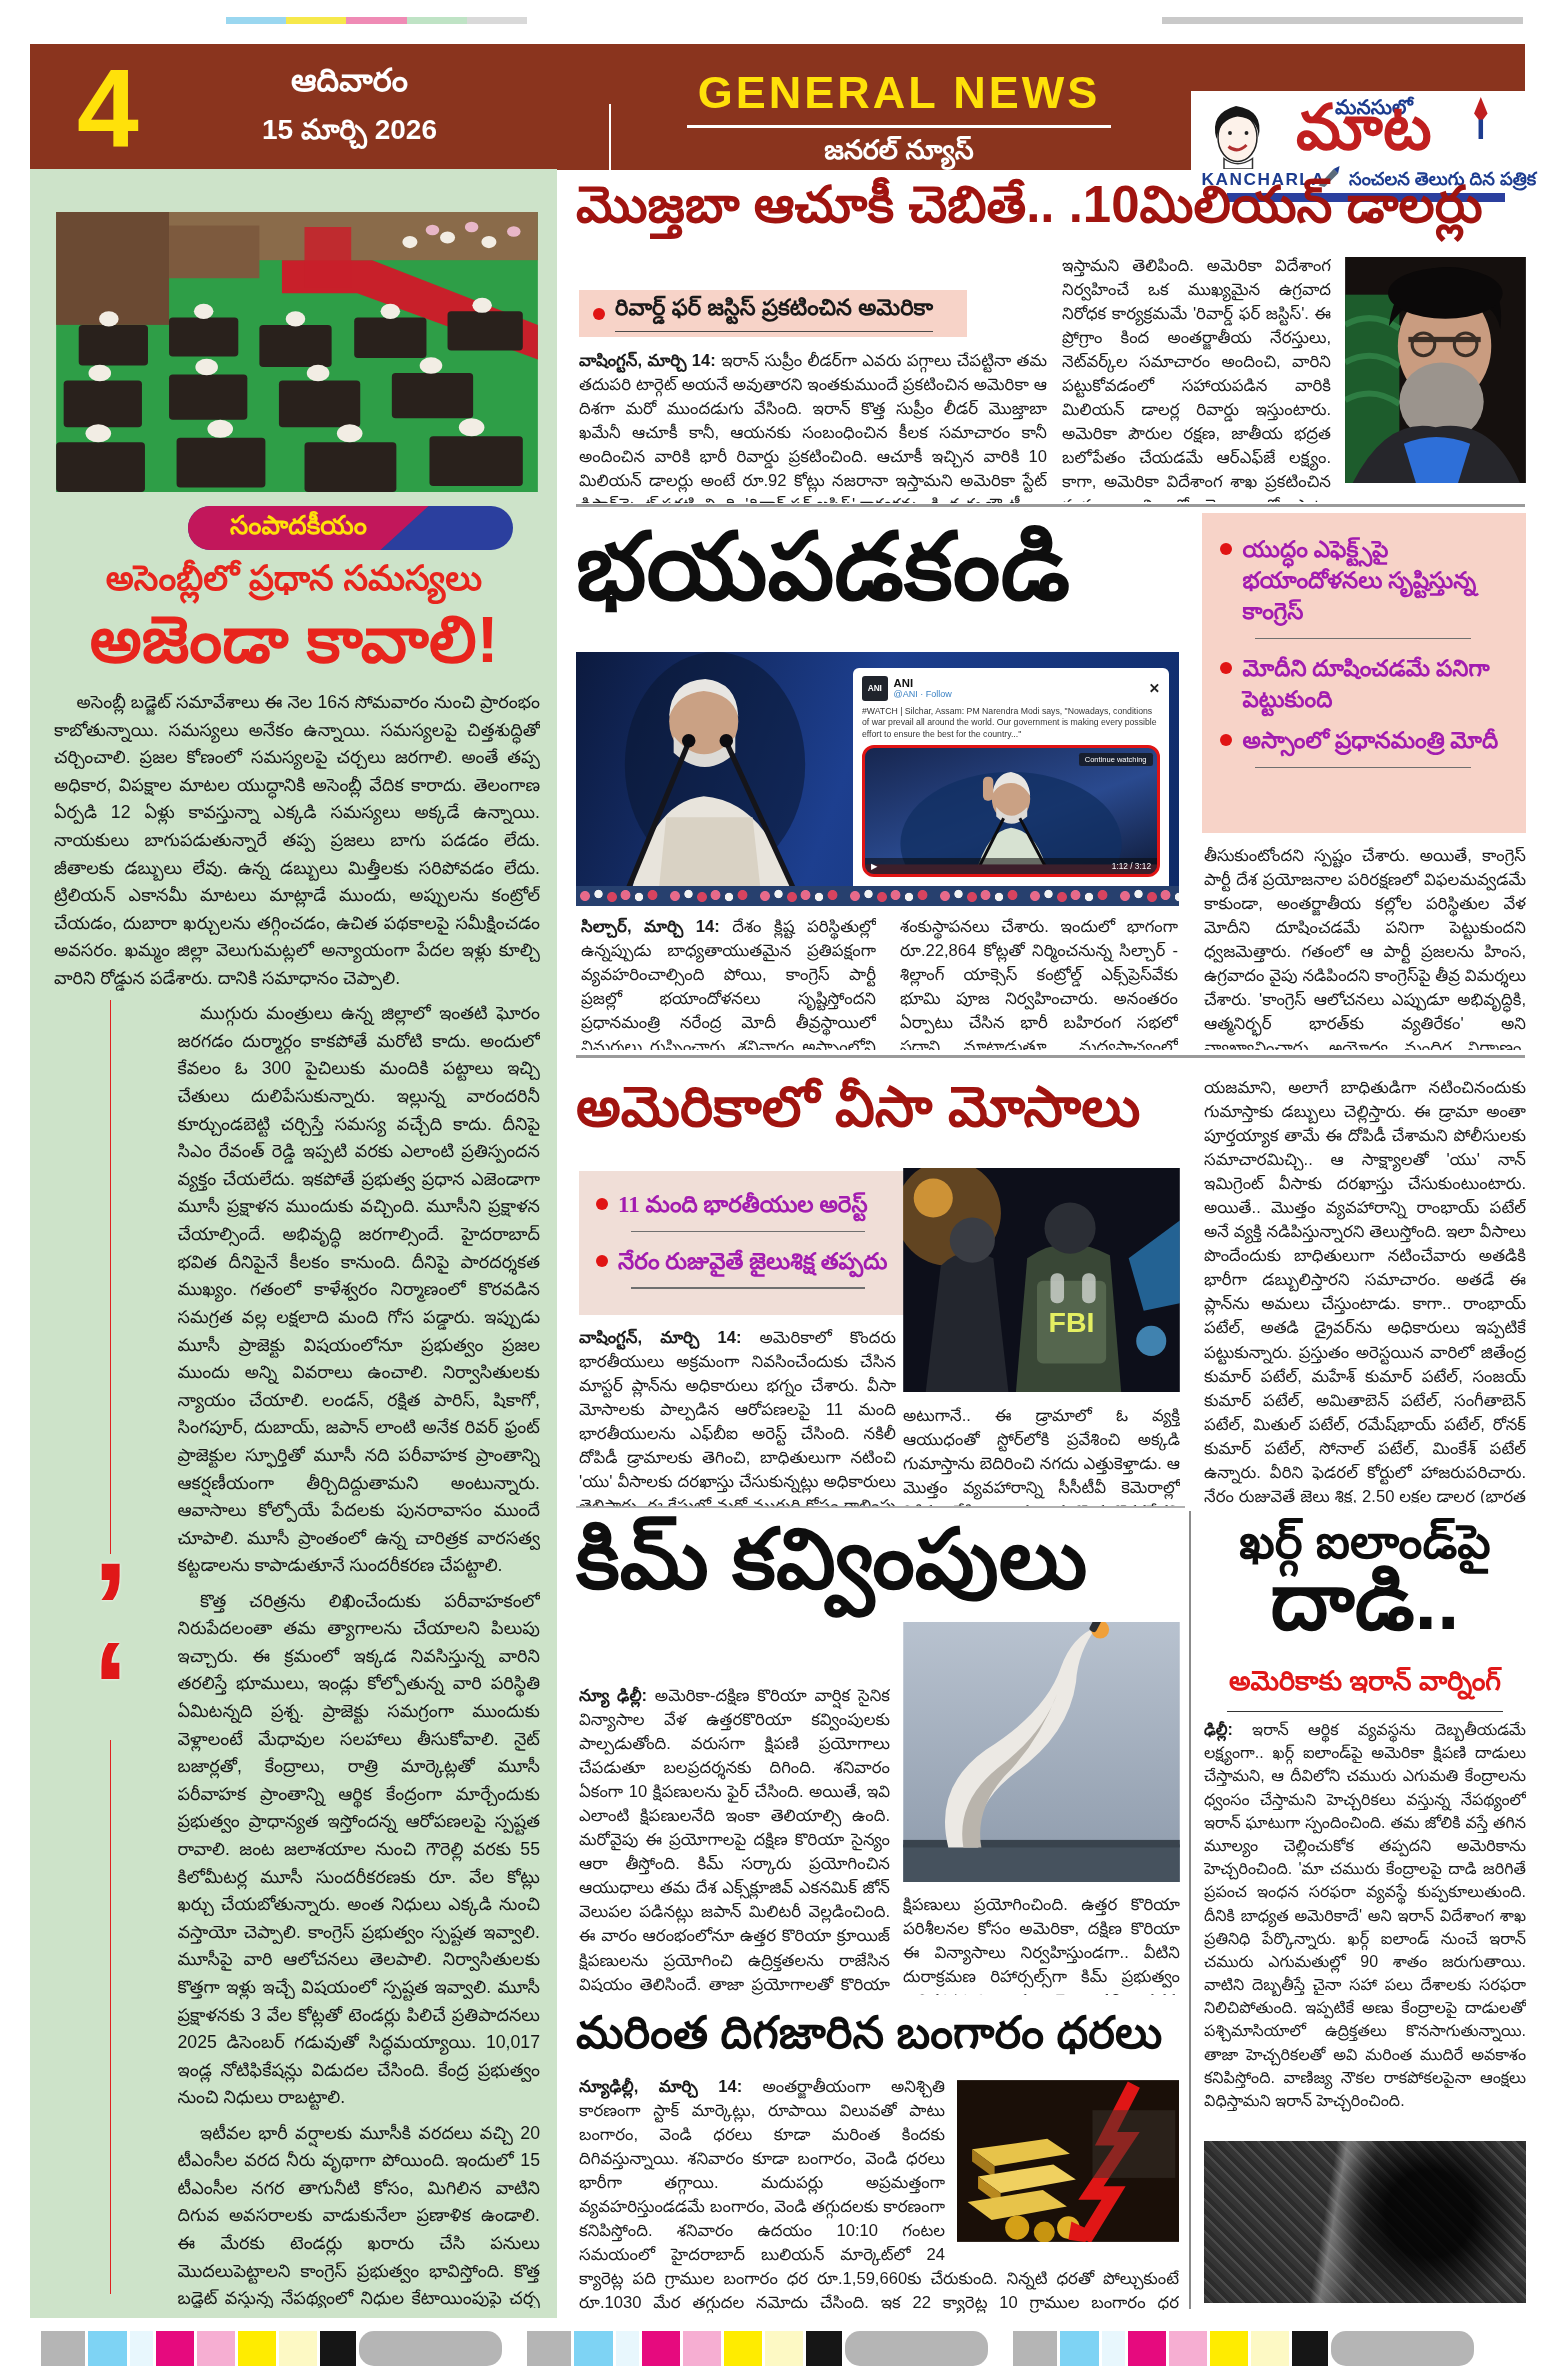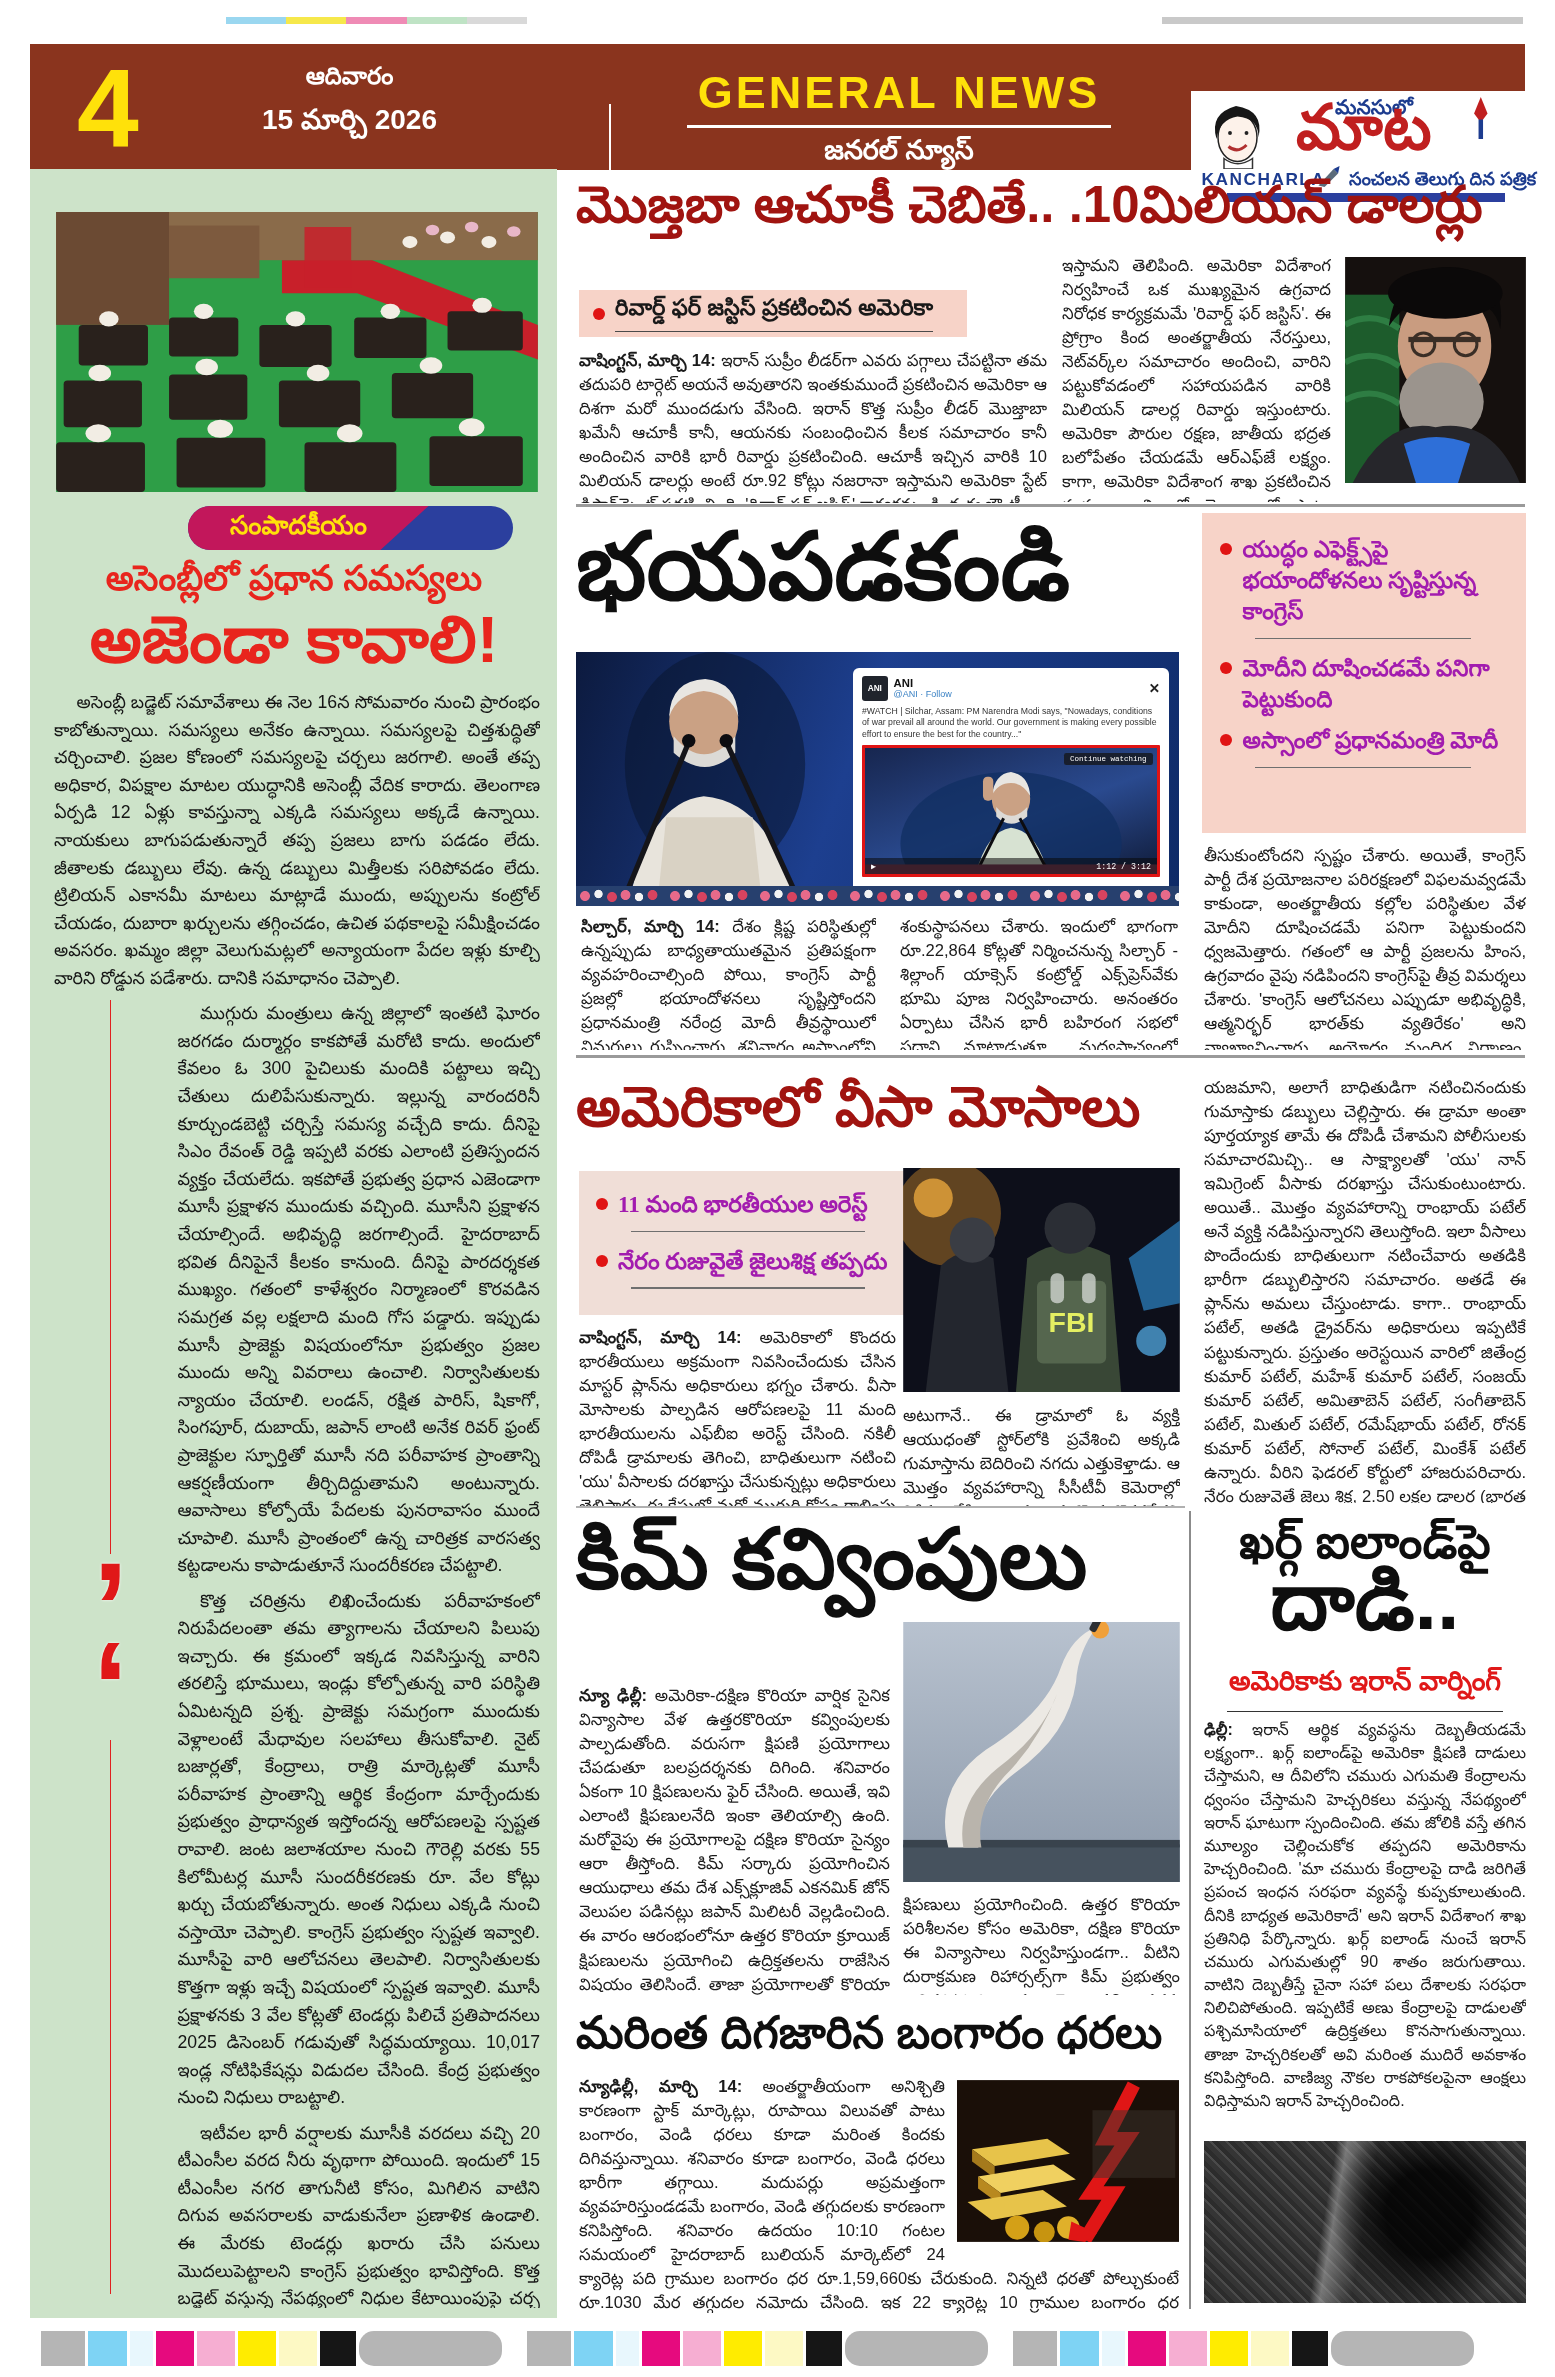--- a/index.html
+++ b/index.html
@@ -9,21 +9,21 @@
 
   
   .reg-left{left:226px;top:16.6px;width:301px;height:7.5px;display:flex;}
   .reg-left span{flex:1;}
   .reg-right{left:1162px;top:16.6px;width:361px;height:7.5px;background:#c9c9c9;}
 
   
   .hdr{left:30px;top:44px;width:1495px;height:126px;background:#8a341e;}
   .pagenum{left:47px;top:6px;font-size:111px;font-weight:900;color:#ffe10a;line-height:119px;}
   .daydate{left:169px;top:18px;width:301px;text-align:center;color:#fff;}
-  .day{font-size:24px;font-weight:700;}
+  .day{font-size:32px;font-weight:700;}
   .date{font-size:28px;font-weight:800;margin-top:7.5px;}
   .hdr-vline{left:579px;top:60px;width:2.3px;height:90px;background:#ffffff;}
   .genblock{left:602px;top:22.6px;width:534px;text-align:center;}
   .gen-en{display:inline-block;color:#ffe10a;font-size:45px;font-weight:800;letter-spacing:3px;border-bottom:3.8px solid #ffffff;padding:0 10.5px 6px 10.5px;}
   .gen-te{color:#ffffff;font-size:27px;font-weight:700;margin-top:7.5px;}
 
   
   .masthead{left:1161px;top:47px;width:346px;height:113px;background:#ffffff;}
   .mh-tag{left:144px;top:4.5px;font-size:20.3px;font-weight:800;color:#1d3c8f;}
   .mh-title{left:105px;top:2px;font-size:63px;font-weight:900;color:#c01f1f;line-height:68px;}
@@ -75,21 +75,21 @@
 
   
   .modi-photo{left:576px;top:652px;width:603px;height:254px;background:linear-gradient(110deg,#0c1a3e,#1d3f8f 45%,#0e2a66);overflow:hidden;}
   .tweet{position:absolute;left:277px;top:16px;width:316px;height:233px;background:#ffffff;border-radius:6px;padding:7.5px 9px;box-sizing:border-box;}
   .tw-head{display:flex;align-items:center;}
   .tw-logo{width:25.6px;height:25.6px;background:#20242c;color:#fff;font-size:8.3px;font-weight:800;display:flex;align-items:center;justify-content:center;border-radius:3px;margin-right:6px;}
   .tw-name{font-size:11.3px;font-weight:800;color:#111;}
   .tw-handle{font-size:9px;color:#3b82c4;}
   .tw-close{margin-left:auto;font-size:13.5px;color:#222;font-weight:700;}
   .tw-text{font-size:8.7px;color:#333;line-height:1.35;margin-top:4.5px;}
-  .tw-video{position:relative;margin-top:4.5px;height:126px;border:3.8px solid #e01414;border-radius:1px;background:linear-gradient(160deg,#17264f,#2a4a8f 55%,#101c3a);overflow:hidden;font-family:Liberation Mono, monospace;}
+  .tw-video{position:relative;margin-top:4.5px;height:126px;border:3.8px solid #e01414;border-radius:12px;background:linear-gradient(160deg,#17264f,#2a4a8f 55%,#101c3a);overflow:hidden;}
   .tw-continue{position:absolute;right:4.5px;top:4.5px;background:rgba(20,20,20,.75);color:#fff;font-size:7.5px;padding:2.3px 6px;border-radius:2.3px;}
   .tw-bar{position:absolute;left:0;right:0;bottom:0;height:16.6px;background:rgba(10,10,10,.55);display:flex;align-items:center;color:#fff;font-size:8.3px;padding:0 6px;}
   .tw-time{margin-left:auto;}
   .flowers{position:absolute;left:0;right:0;bottom:0;height:19.6px;background:
     radial-gradient(circle at 10% 50%, #e86a8a 4.5px, transparent 5.3px),
     radial-gradient(circle at 25% 40%, #f3f3f3 3.8px, transparent 4.5px),
     radial-gradient(circle at 40% 55%, #d8435f 4.5px, transparent 5.3px),
     radial-gradient(circle at 55% 45%, #e86a8a 4.5px, transparent 5.3px),
     radial-gradient(circle at 70% 55%, #f3f3f3 3.8px, transparent 4.5px),
     radial-gradient(circle at 85% 45%, #d8435f 4.5px, transparent 5.3px),

